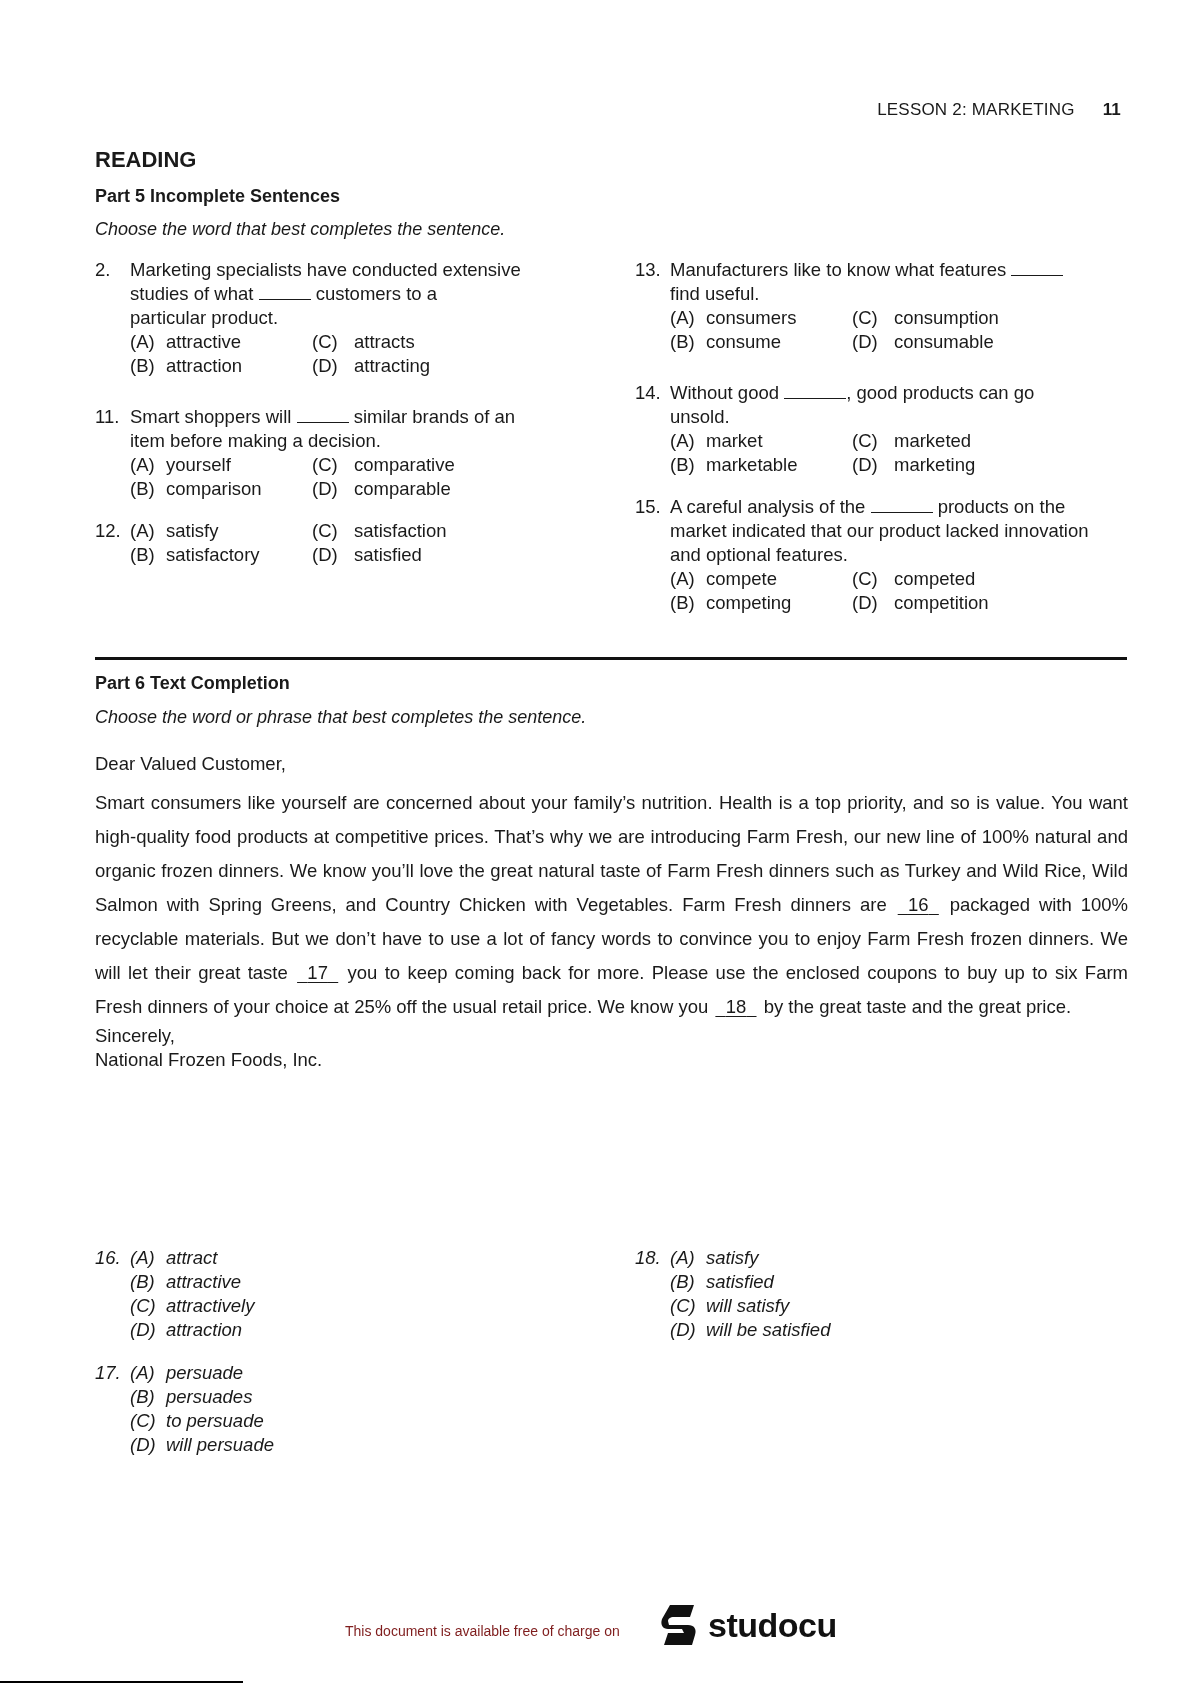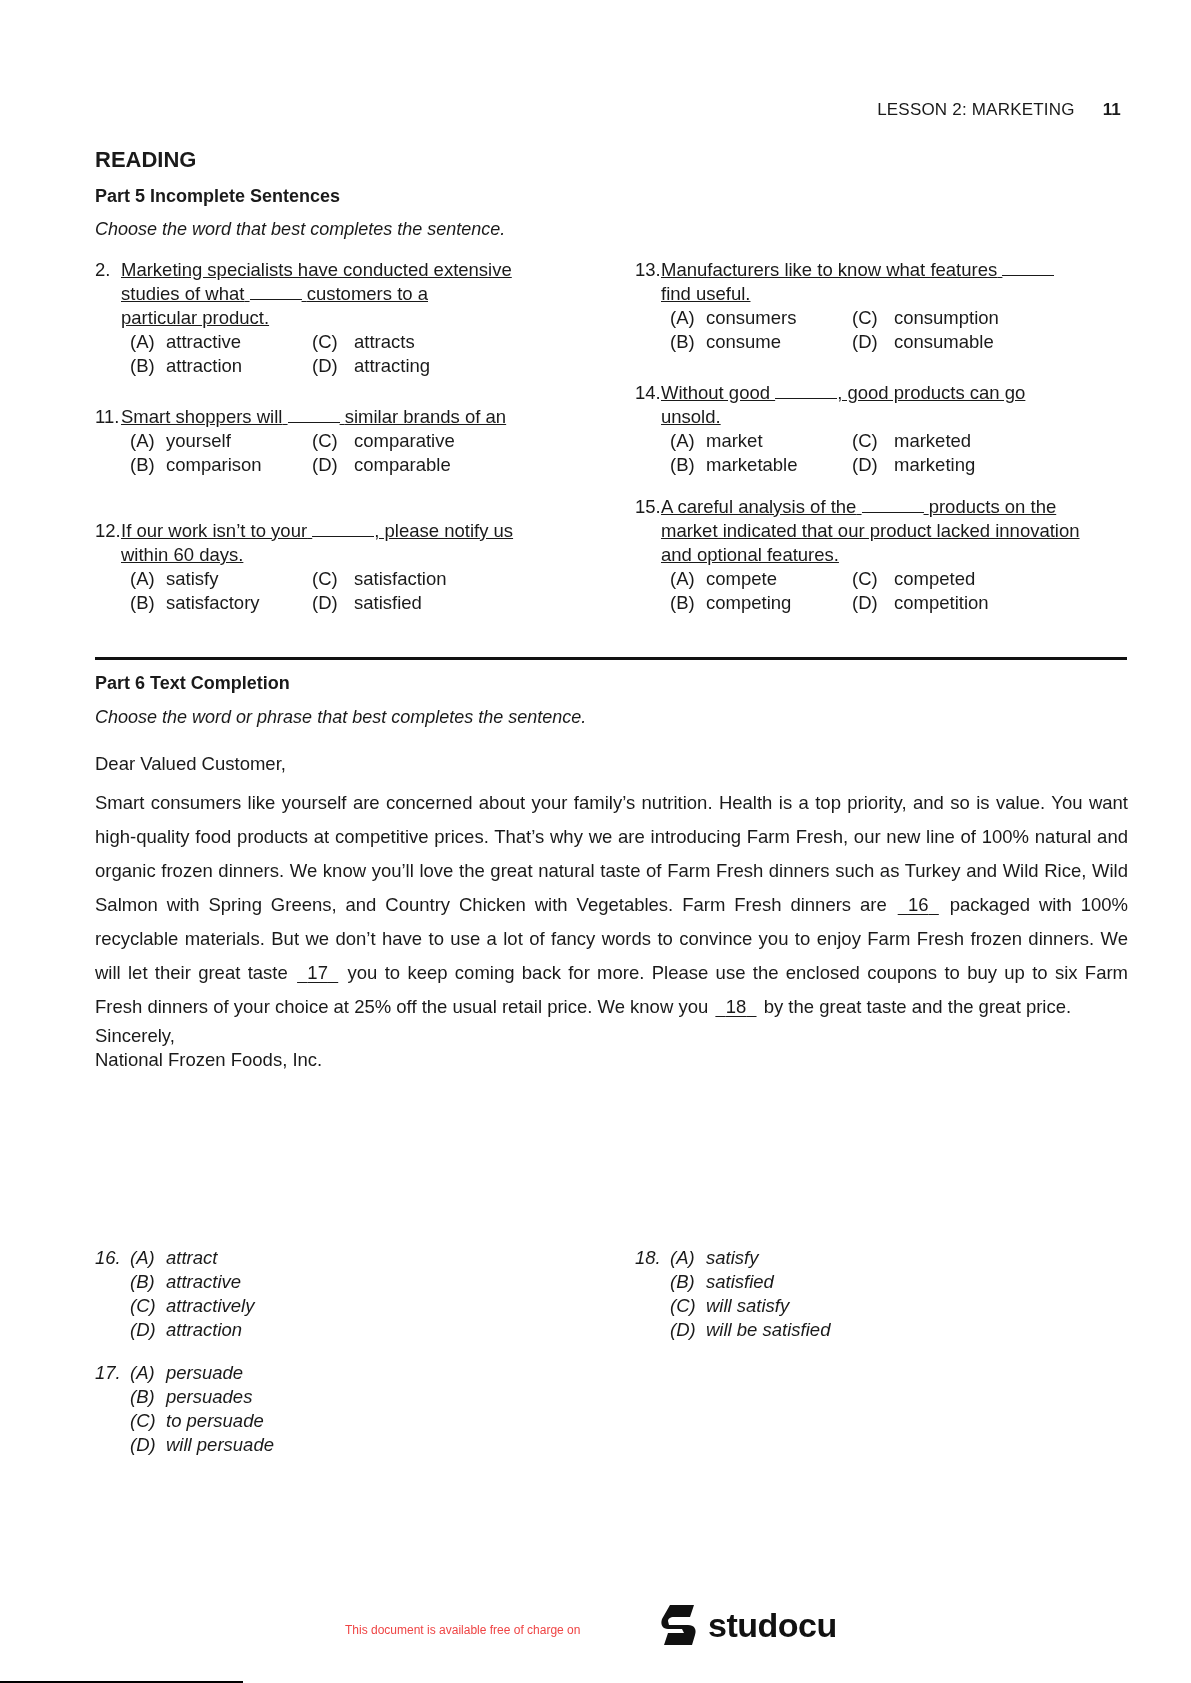--- a/index.html
+++ b/index.html
@@ -18,40 +18,40 @@
     .part-title {
       position: absolute; left: 95px; font-size: 18px; font-weight: bold;
     }
     .instructions {
       position: absolute; left: 95px; font-size: 18px; font-style: italic;
     }
     .q {
       position: absolute; font-size: 18.5px; line-height: 24px;
     }
     .q .num { position: absolute; left: 0; top: 0; }
-    .q .stem { margin-left: 26px; text-decoration: underline; }
+    .q .stem { margin-left: 35px; }
     .q .opts { margin-left: 35px; display: grid; grid-template-columns: 182px auto; }
     .opt { display: flex; }
     .opt .letter { width: 36px; }
     .opt.right .letter { width: 42px; }
     .blank { display: inline-block; border-bottom: 1.5px solid #1a1a1a; height: 16px; vertical-align: baseline; }
     .divider {
       position: absolute; left: 95px; top: 657px; width: 1032px; height: 3px; background: #111;
     }
     .letter-body {
       position: absolute; left: 95px; width: 1033px; font-size: 18.5px;
     }
     .para { line-height: 34px; text-align: justify; }
     .numblank { display: inline-block; text-decoration: underline; text-underline-offset: 3px; padding: 0 2px; }
     .ans-block { position: absolute; font-size: 18.5px; line-height: 24px; font-style: italic; }
     .ans-block .num { position: absolute; left: 0; top: 0; }
     .ans-block .opts { margin-left: 35px; }
     .ans-block .opt .letter { width: 36px; }
     .footer-text {
-      position: absolute; left: 345px; top: 1623px; font-size: 12px; color: #ef4444;
+      position: absolute; left: 345px; top: 1623px; font-size: 14px; color: #7f1d1d;
     }
     .footer-logo {
       position: absolute; left: 660px; top: 1603px; display: flex; align-items: center; gap: 10px;
     }
     .footer-logo .wordmark { font-size: 34px; font-weight: bold; color: #111; letter-spacing: -0.5px; }
     .bottom-line { position: absolute; left: 0; top: 1681px; width: 243px; height: 2px; background: #000; }
   </style>
 </head>
 <body>
 
@@ -89,20 +89,21 @@
         <span class="letter">(D)</span>
         <span>attracting</span>
       </div>
   </div>
 </div>
 
 <div class="q" style="left:95px; top:405px">
   <span class="num">11.</span>
   <div class="stem">
     <div><span>Smart shoppers will</span> <span class="blank" style="width:52px"></span> <span>similar brands of an</span></div>
+    <div>item before making a decision.</div>
   </div>
   <div class="opts">
     <div class="opt">
         <span class="letter">(A)</span>
         <span>yourself</span>
       </div>
     <div class="opt right">
         <span class="letter">(C)</span>
         <span>comparative</span>
       </div>
@@ -112,24 +113,20 @@
       </div>
     <div class="opt right">
         <span class="letter">(D)</span>
         <span>comparable</span>
       </div>
   </div>
 </div>
 
 <div class="q" style="left:95px; top:519px">
   <span class="num">12.</span>
-  <div class="stem">
-    <div><span>If our work isn’t to your</span> <span class="blank" style="width:62px"></span><span>, please notify us</span></div>
-    <div>within 60 days.</div>
-  </div>
   <div class="opts">
     <div class="opt">
         <span class="letter">(A)</span>
         <span>satisfy</span>
       </div>
     <div class="opt right">
         <span class="letter">(C)</span>
         <span>satisfaction</span>
       </div>
     <div class="opt">

